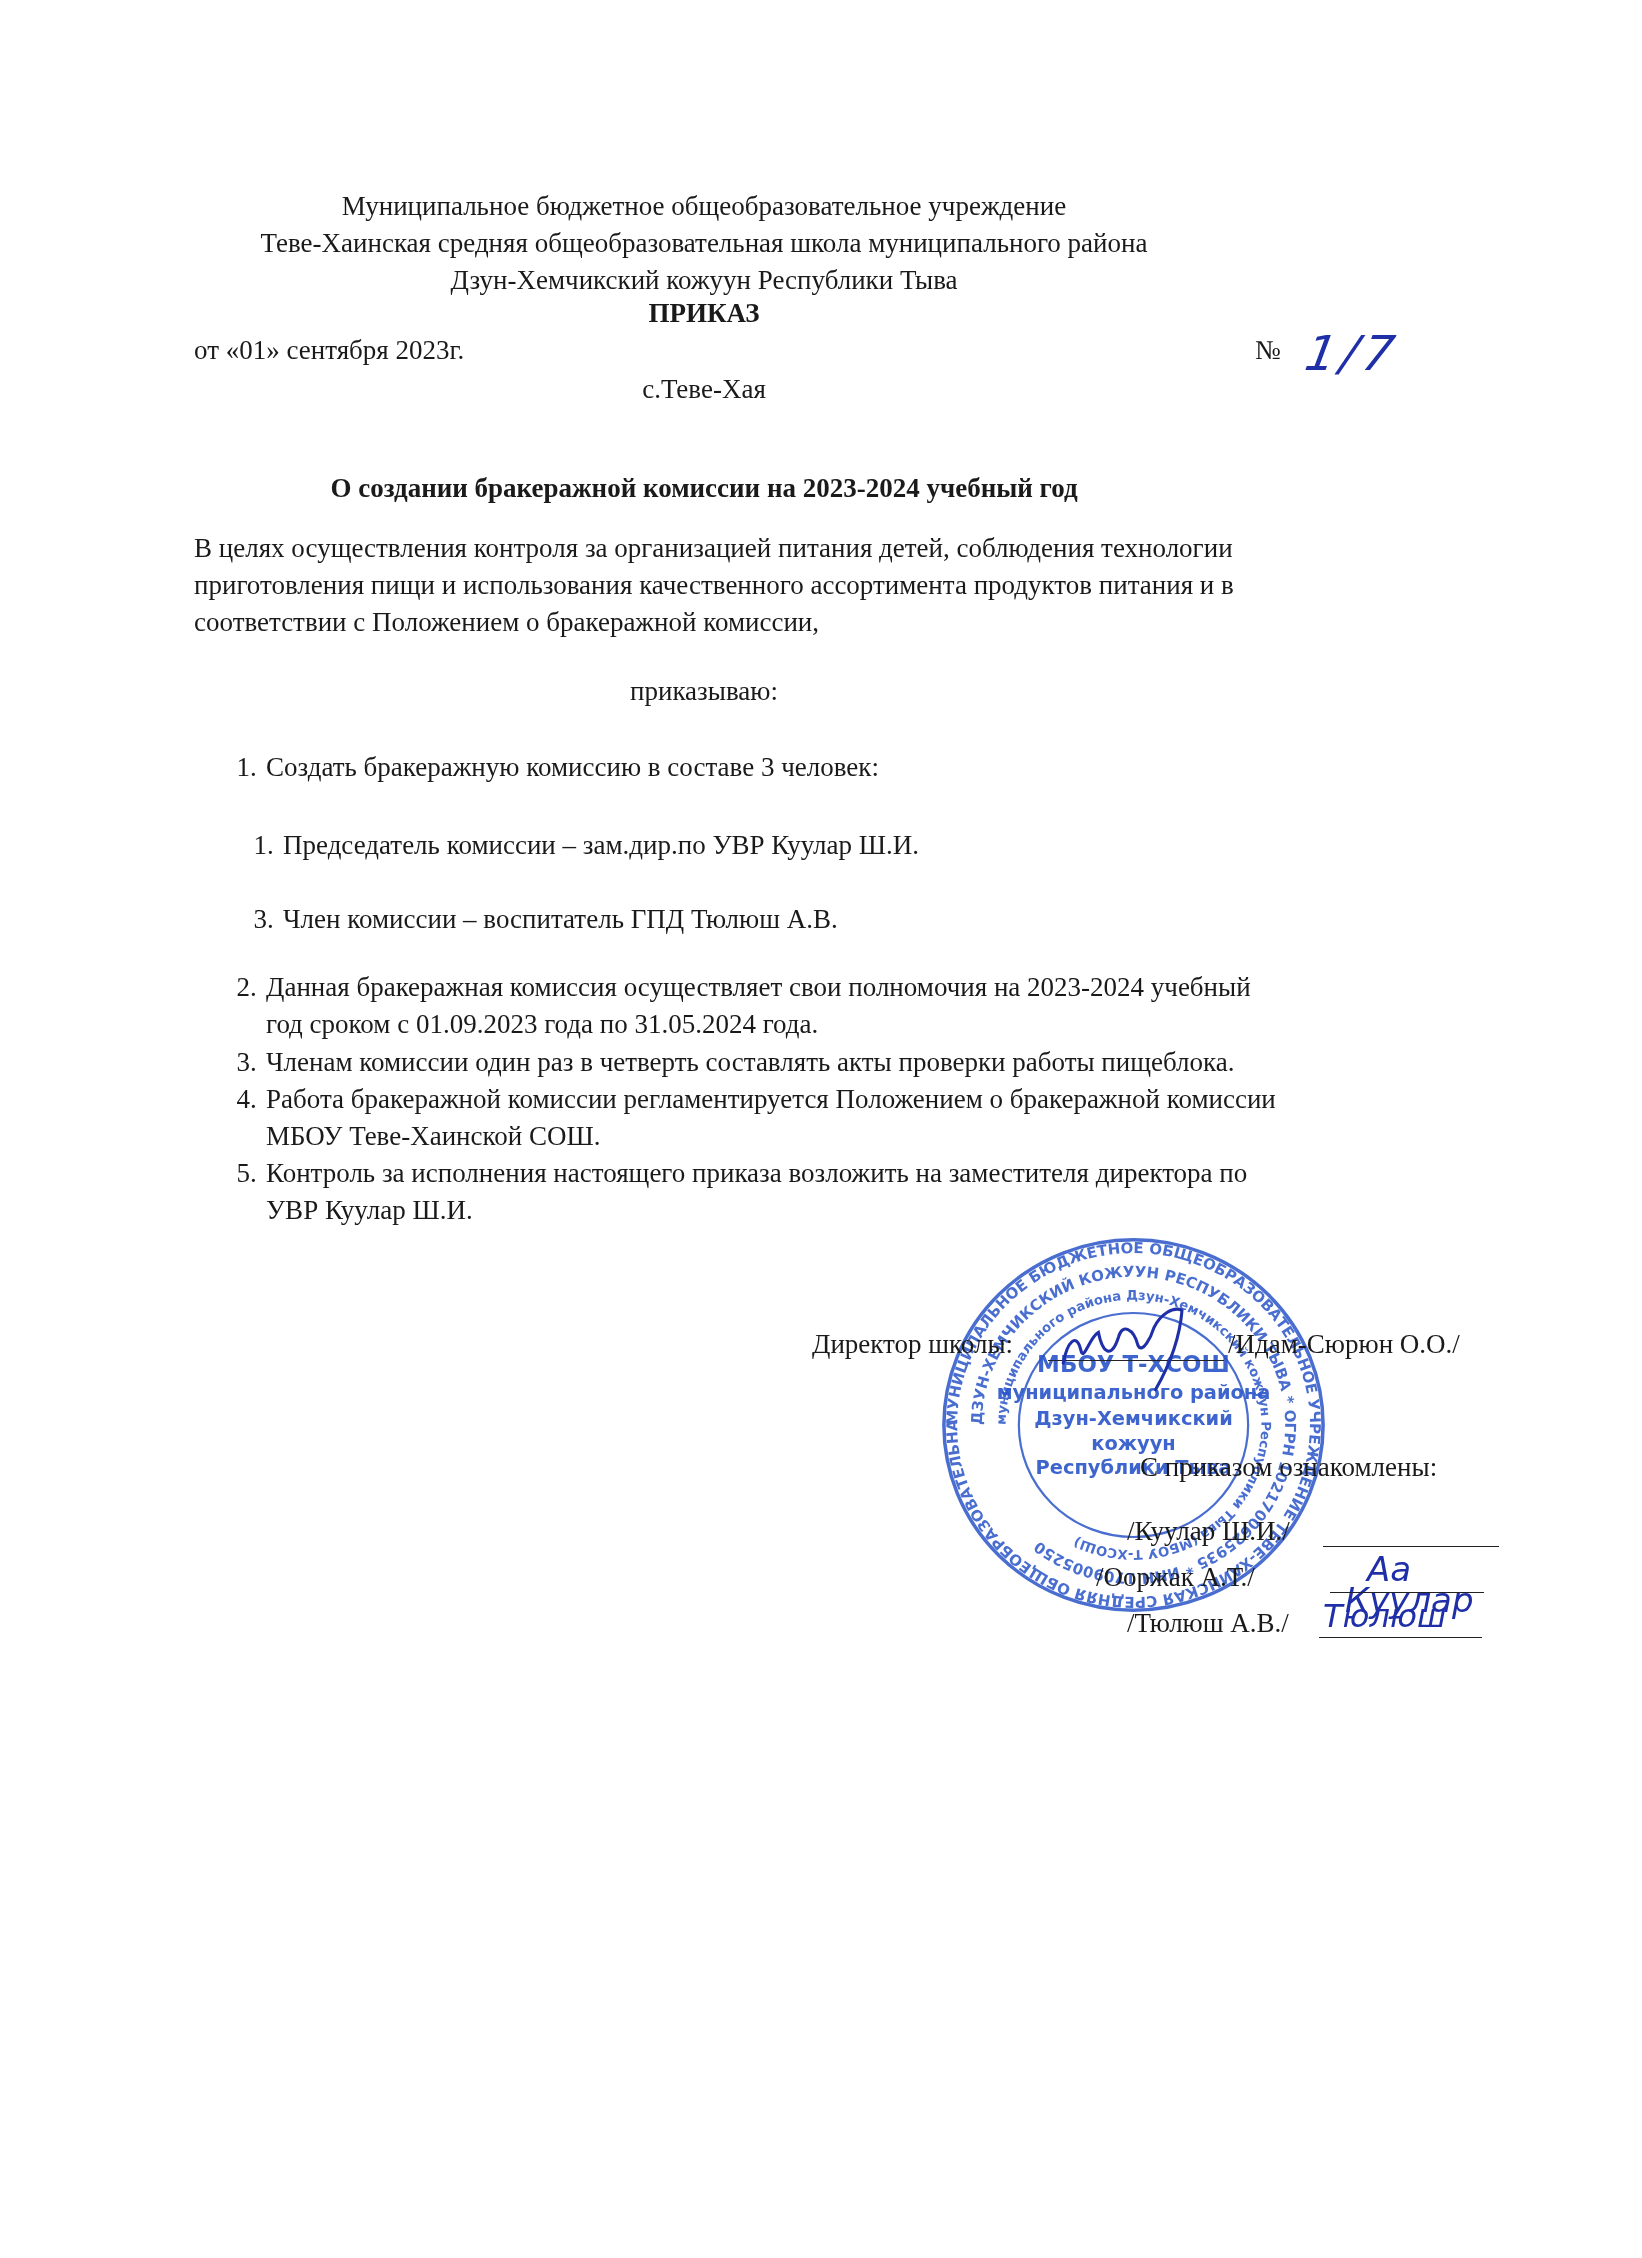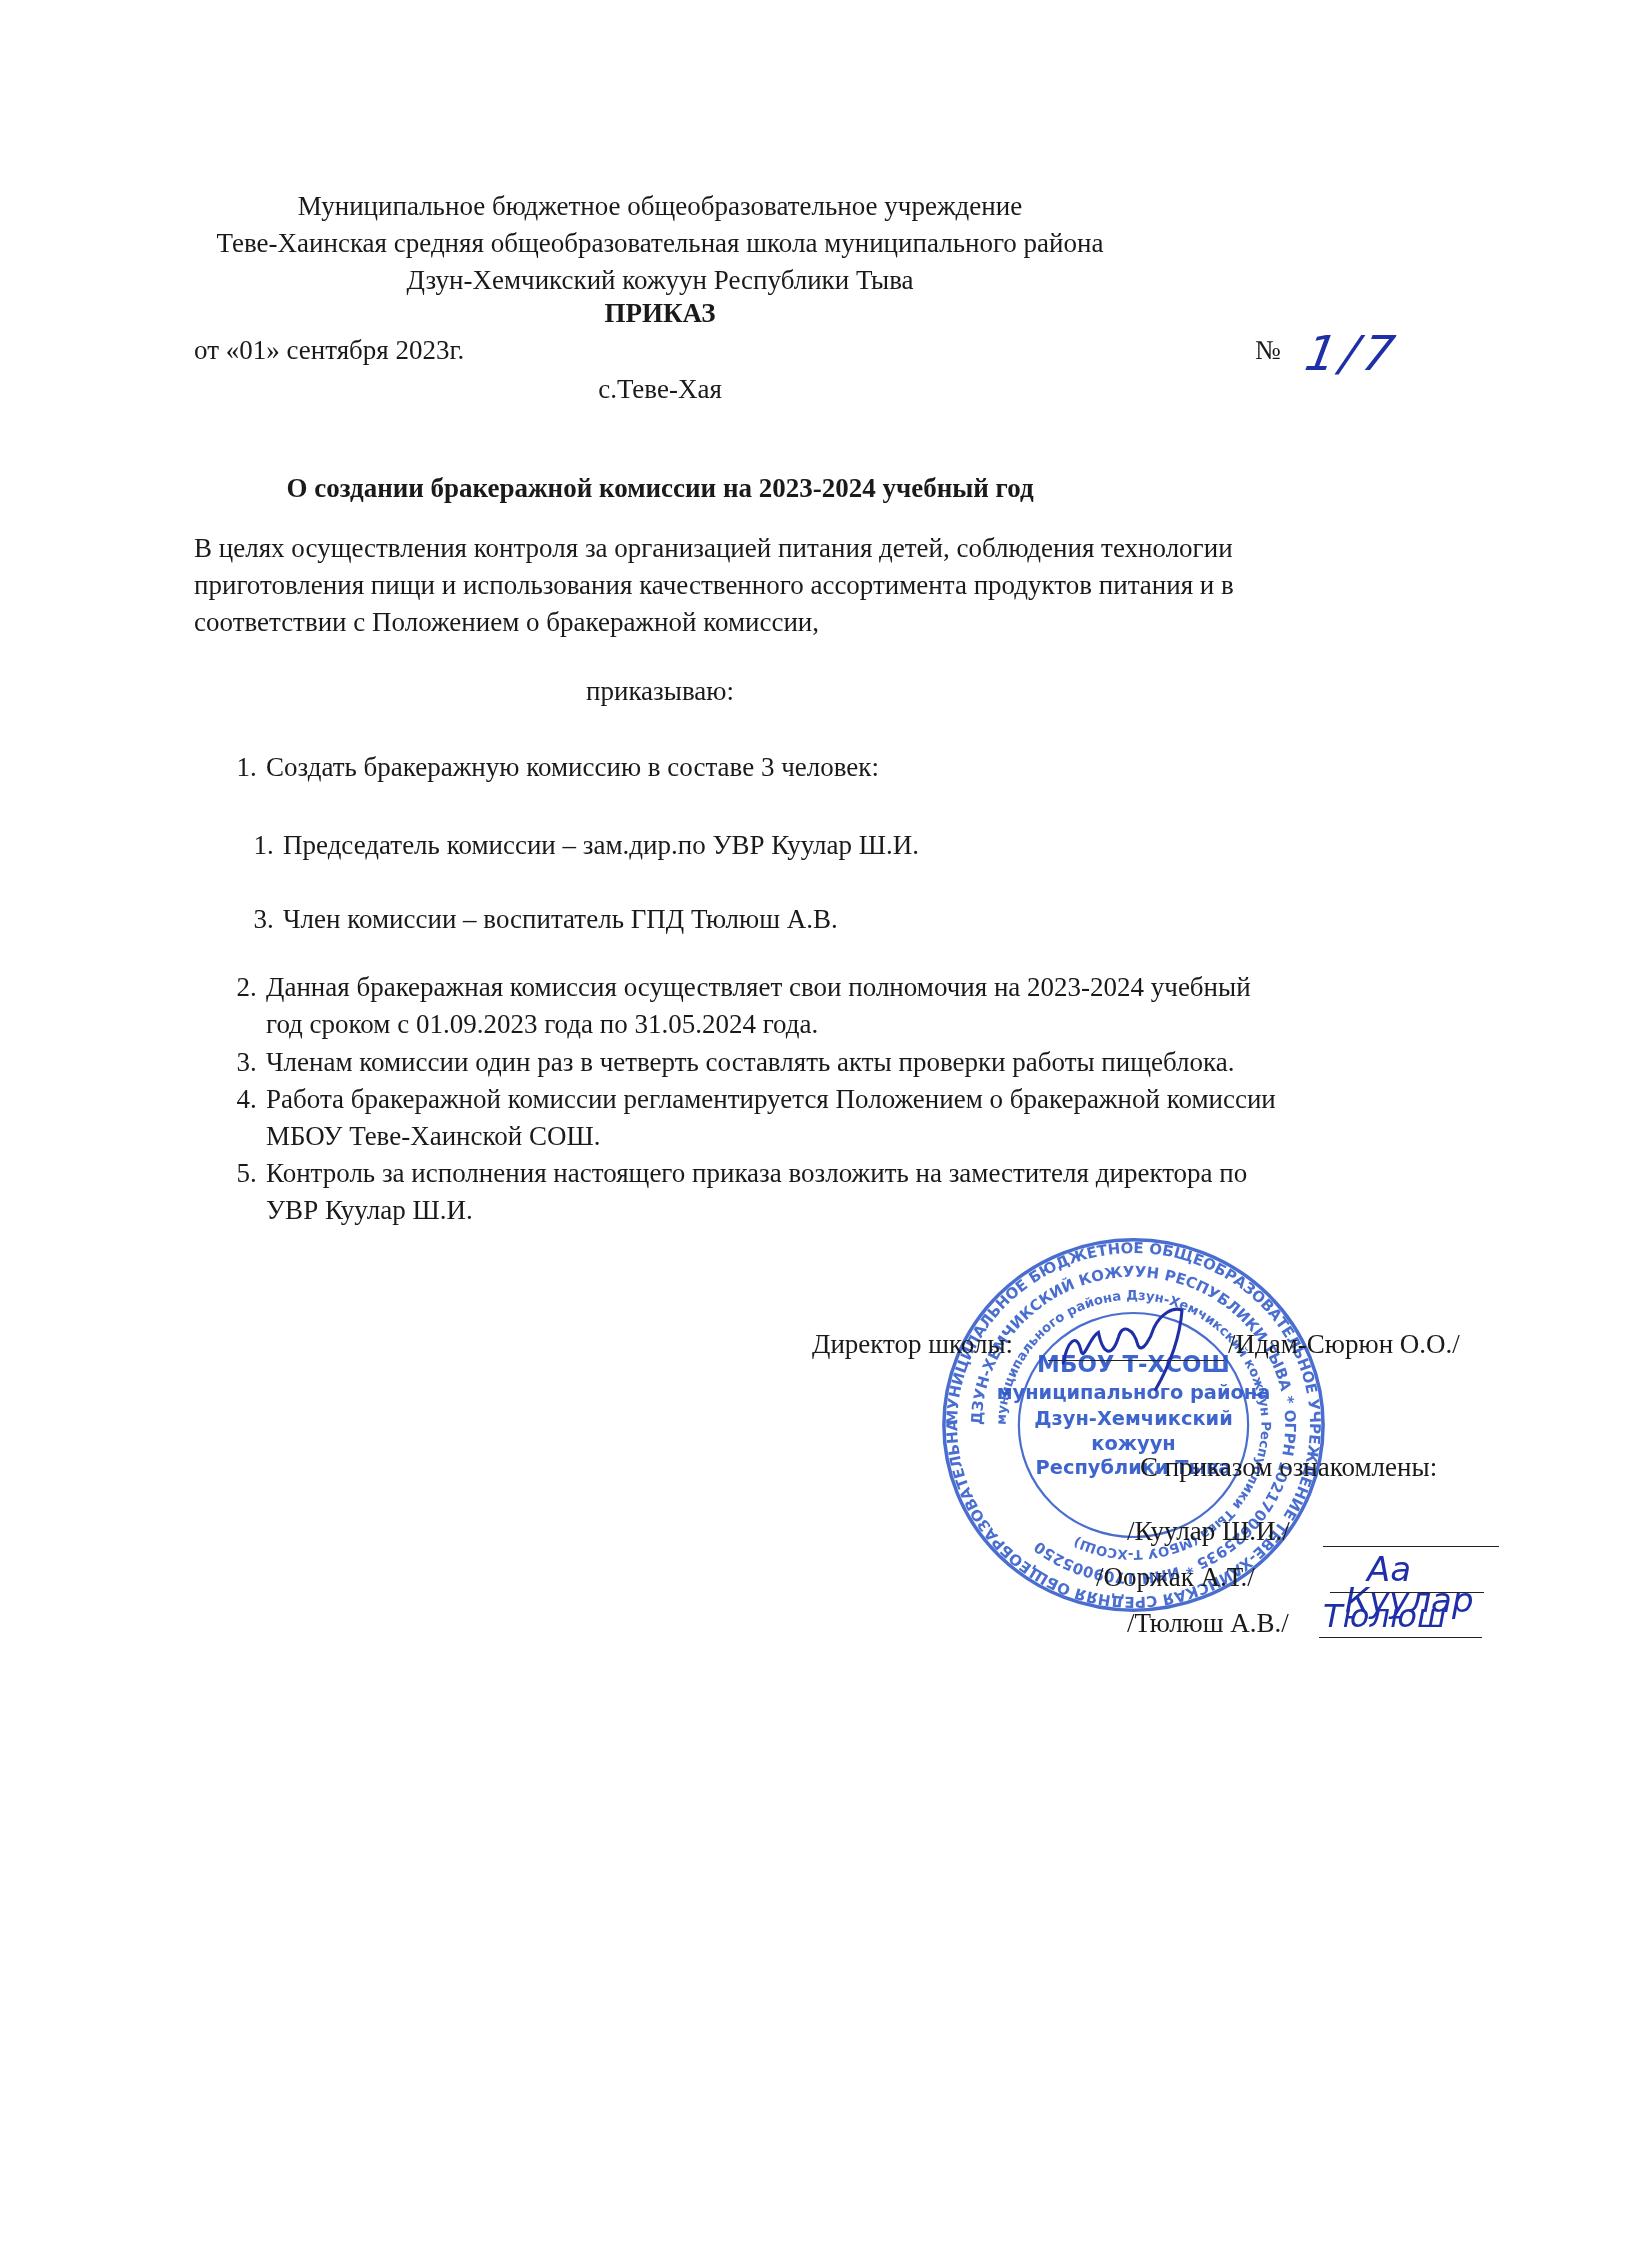--- a/index.html
+++ b/index.html
@@ -1,21 +1,21 @@
 <!DOCTYPE html>
 <html style="font-size:14px"><head>
 <meta charset="utf-8">
 <style>
   html, body { margin: 0; padding: 0; background: #ffffff; }
   body { width: 1643px; height: 2258px; position: relative; overflow: hidden;
          font-family: "Liberation Serif", "DejaVu Serif", serif; color: #1a1a1a; }
   .page { position: absolute; left: 0; top: 0; width: 1643px; height: 2258px; }
   .abs { position: absolute; white-space: nowrap; }
   .txt { font-size: 27px; line-height: 35px; text-align: center; }
-  .center { left: 0; width: 1320px; text-align: center; }
+  .center { left: 0; width: 1320px; text-align: center; padding-left: 44px; }
   .bold { font-weight: bold; }
   .hdr-line { font-size: 27px; line-height: 35px; }
   .num { display: inline-block; width: 39px; }
   .ink { color: #1f2fa8; font-family: "DejaVu Sans", sans-serif; font-style: italic; }
   .sig-line { position: absolute; height: 0; border-bottom: 1.8px solid #222; }
   svg text { font-family: "DejaVu Sans", sans-serif; }
 </style>
 </head>
 <body>
 

